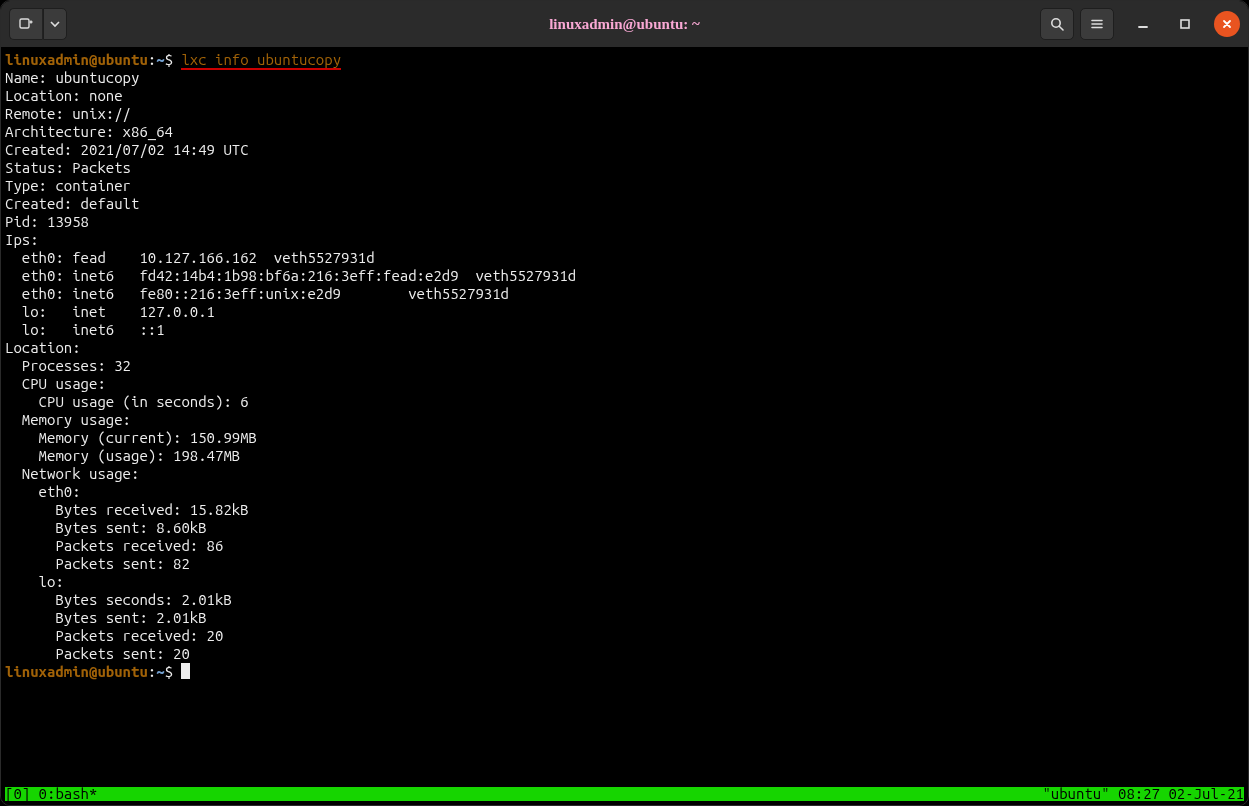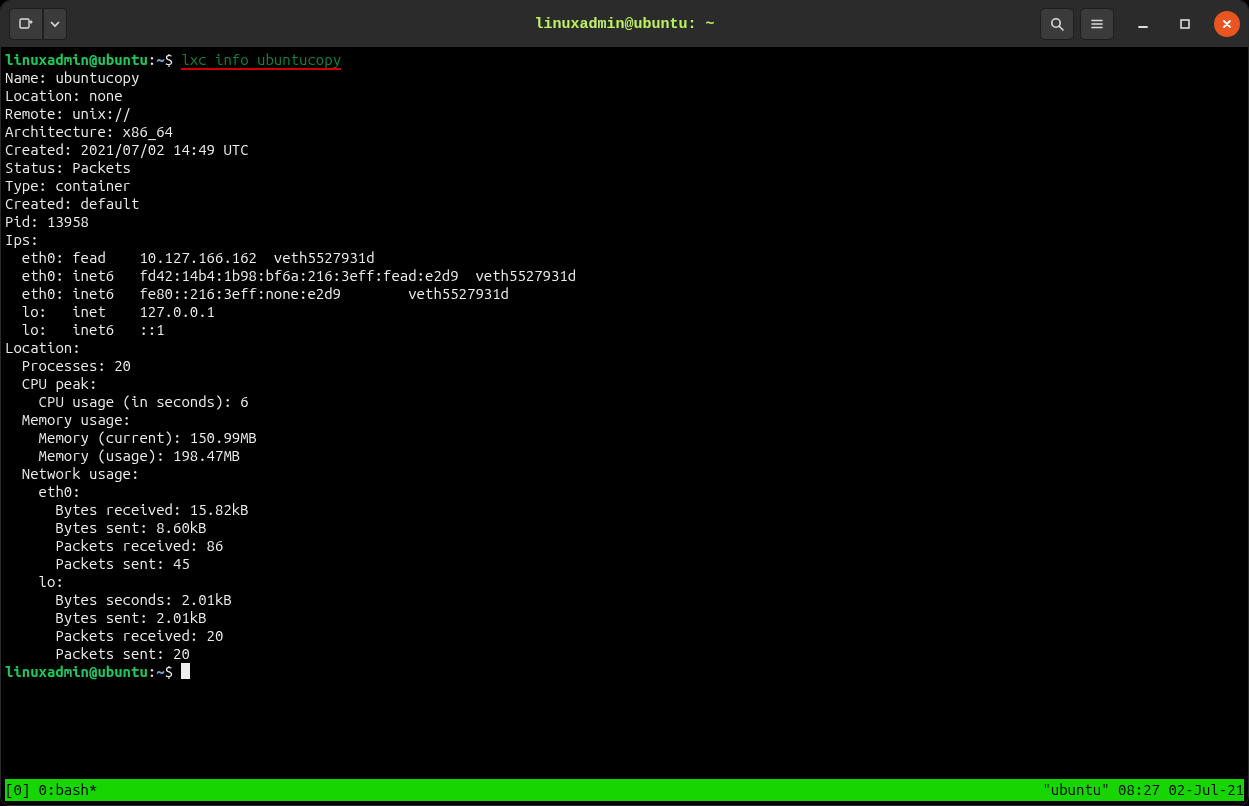--- a/index.html
+++ b/index.html
@@ -45,22 +45,22 @@
     align-items: center;
     justify-content: center;
     font-size: 14px;
   }
   .titlebar .btn.newtab { width: 32px; border-radius: 5px 0 0 5px; border-right: 0.5px solid #222;}
   .titlebar .btn.drop   { width: 22px; border-radius: 0 5px 5px 0;}
   .titlebar .title {
     position: absolute;
     left: 0; right: 0;
     text-align: center;
-    color: #bef264;
-    font-family: Liberation Mono, monospace;
+    color: #f9a8d4;
+    font-family: Liberation Serif, serif;
     font-weight: 700;
     font-size: 15px;
     pointer-events: none;
   }
   .titlebar .right-group {
     margin-left: auto;
     display: flex;
     align-items: center;
     gap: 6px;
   }
@@ -94,24 +94,24 @@
     top: 46px;
     bottom: 0;
     left: 0; right: 0;
     background: #000;
     color: #eee;
     font-size: 15px;
     line-height: 18px;
     white-space: pre;
     padding: 4px 4px 0 4px;
   }
-  .prompt-user { color: #22c55e; font-weight: bold; }
+  .prompt-user { color: #a16207; font-weight: bold; }
   .prompt-path { color: #729fcf; font-weight: bold; }
   .cmd-underline {
-    color: #15803d;
+    color: #a16207;
     position: relative;
   }
   .cmd-underline::after {
     content: "";
     position: absolute;
     left: 0; right: 0;
     bottom: -2px;
     height: 2px;
     background: #cc0000;
   }
@@ -121,21 +121,21 @@
     height: 16px;
     background: #eee;
     vertical-align: -2px;
   }
   
   .statusbar {
     position: absolute;
     bottom: 4px;
     left: 4px;
     right: 4px;
-    height: 22px;
+    height: 14px;
     background: #16d500;
     color: #000;
     display: flex;
     align-items: center;
     font-size: 15px;
     line-height: 18px;
     padding: 0 0px;
   }
   .statusbar .left { white-space: pre; }
   .statusbar .right { margin-left: auto; white-space: pre; }
@@ -198,36 +198,36 @@
 <span>Remote: unix://</span>
 <span>Architecture: x86_64</span>
 <span>Created: 2021/07/02 14:49 UTC</span>
 <span>Status: Packets</span>
 <span>Type: container</span>
 <span>Created: default</span>
 <span>Pid: 13958</span>
 <span>Ips:</span>
 <span>  eth0: fead    10.127.166.162  veth5527931d</span>
 <span>  eth0: inet6   fd42:14b4:1b98:bf6a:216:3eff:fead:e2d9  veth5527931d</span>
-<span>  eth0: inet6   fe80::216:3eff:none:e2d9        veth5527931d</span>
+<span>  eth0: inet6   fe80::216:3eff:unix:e2d9        veth5527931d</span>
 <span>  lo:   inet    127.0.0.1</span>
 <span>  lo:   inet6   ::1</span>
 <span>Location:</span>
-<span>  Processes: 20</span>
-<span>  CPU peak:</span>
+<span>  Processes: 32</span>
+<span>  CPU usage:</span>
 <span>    CPU usage (in seconds): 6</span>
 <span>  Memory usage:</span>
 <span>    Memory (current): 150.99MB</span>
 <span>    Memory (usage): 198.47MB</span>
 <span>  Network usage:</span>
 <span>    eth0:</span>
 <span>      Bytes received: 15.82kB</span>
 <span>      Bytes sent: 8.60kB</span>
 <span>      Packets received: 86</span>
-<span>      Packets sent: 45</span>
+<span>      Packets sent: 82</span>
 <span>    lo:</span>
 <span>      Bytes seconds: 2.01kB</span>
 <span>      Bytes sent: 2.01kB</span>
 <span>      Packets received: 20</span>
 <span>      Packets sent: 20</span>
 <span><span class="prompt-user">linuxadmin@ubuntu</span><span>:</span><span class="prompt-path">~</span><span>$</span> <span class="cursor"></span></span>
 
     <div class="statusbar">
       <span class="left">[0] 0:bash*</span>
       <span class="right">"ubuntu" 08:27 02-Jul-21</span>

